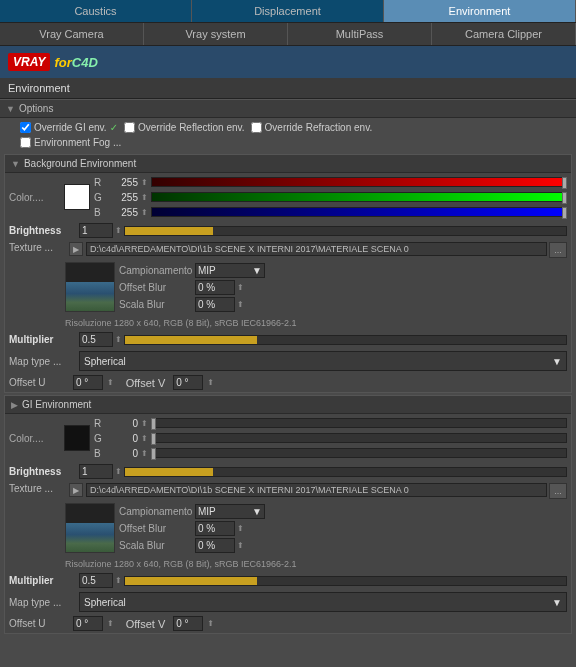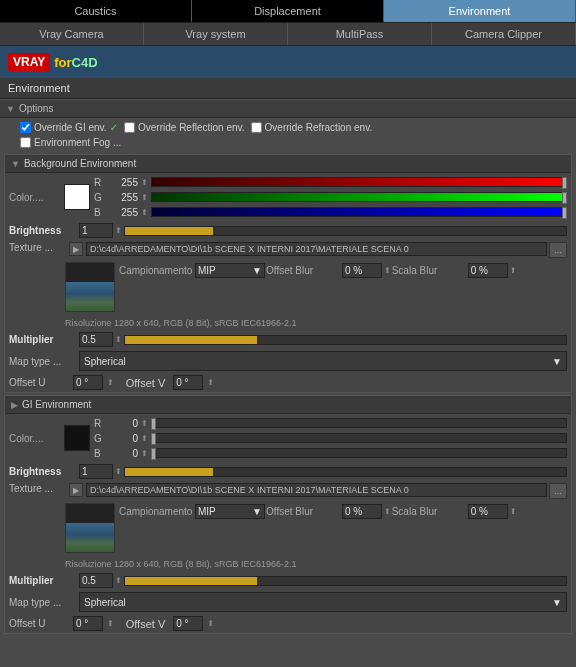--- a/index.html
+++ b/index.html
@@ -9,21 +9,21 @@
       background: #4a4a4a;
       font-family: Arial, sans-serif;
       font-size: 11px;
       color: #ccc;
       overflow: hidden;
     }
 
     
     .tab-bar-top {
       display: flex;
-      background: #000000;
+      background: #0c4a6e;
       border-bottom: 1px solid #222;
     }
     .tab-top {
       flex: 1;
       text-align: center;
       padding: 5px 4px;
       color: #bbb;
       cursor: pointer;
       border-right: 1px solid #555;
       font-size: 11px;
@@ -54,20 +54,21 @@
       display: flex;
       align-items: center;
       background: #2a4a6a;
       padding: 4px 8px;
       height: 32px;
     }
     .header-logo {
       display: flex;
       align-items: center;
       margin-right: 16px;
+      font-style: italic;
     }
     .logo-box {
       background: #c00;
       color: #fff;
       font-weight: bold;
       font-size: 12px;
       padding: 2px 5px;
       border-radius: 2px;
       margin-right: 4px;
     }
@@ -341,21 +342,21 @@
       overflow: hidden;
     }
     .texture-thumb-landscape {
       width: 100%;
       height: 60%;
       background: linear-gradient(to bottom, #3a6a8a 0%, #2a5070 40%, #4a6a4a 70%, #3a5a3a 100%);
     }
     .texture-params {
       flex: 1;
       display: flex;
-      flex-direction: row;
+      flex-direction: column;
       gap: 1px;
     }
     .texture-param-row {
       display: flex;
       align-items: center;
       height: 16px;
     }
     .tp-label {
       width: 76px;
       font-size: 10px;

